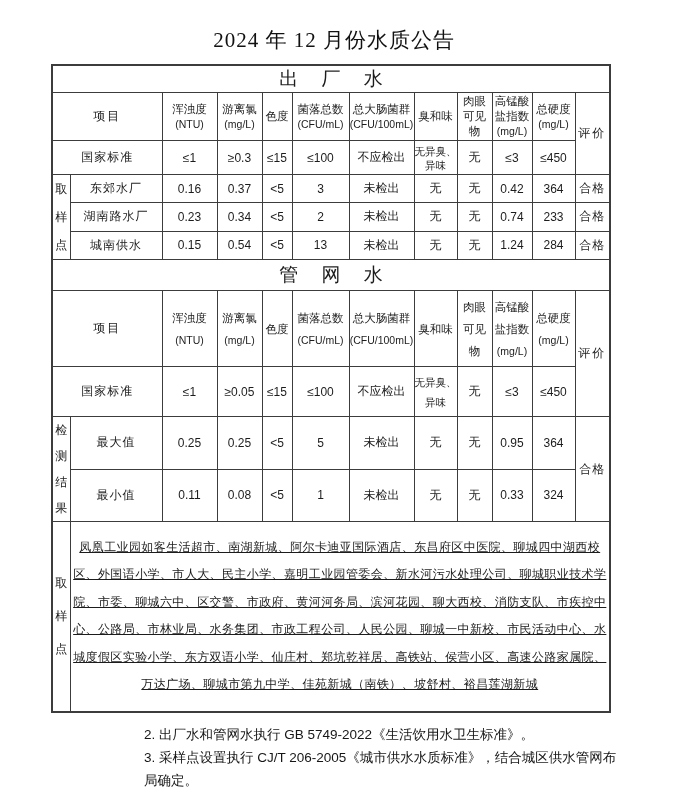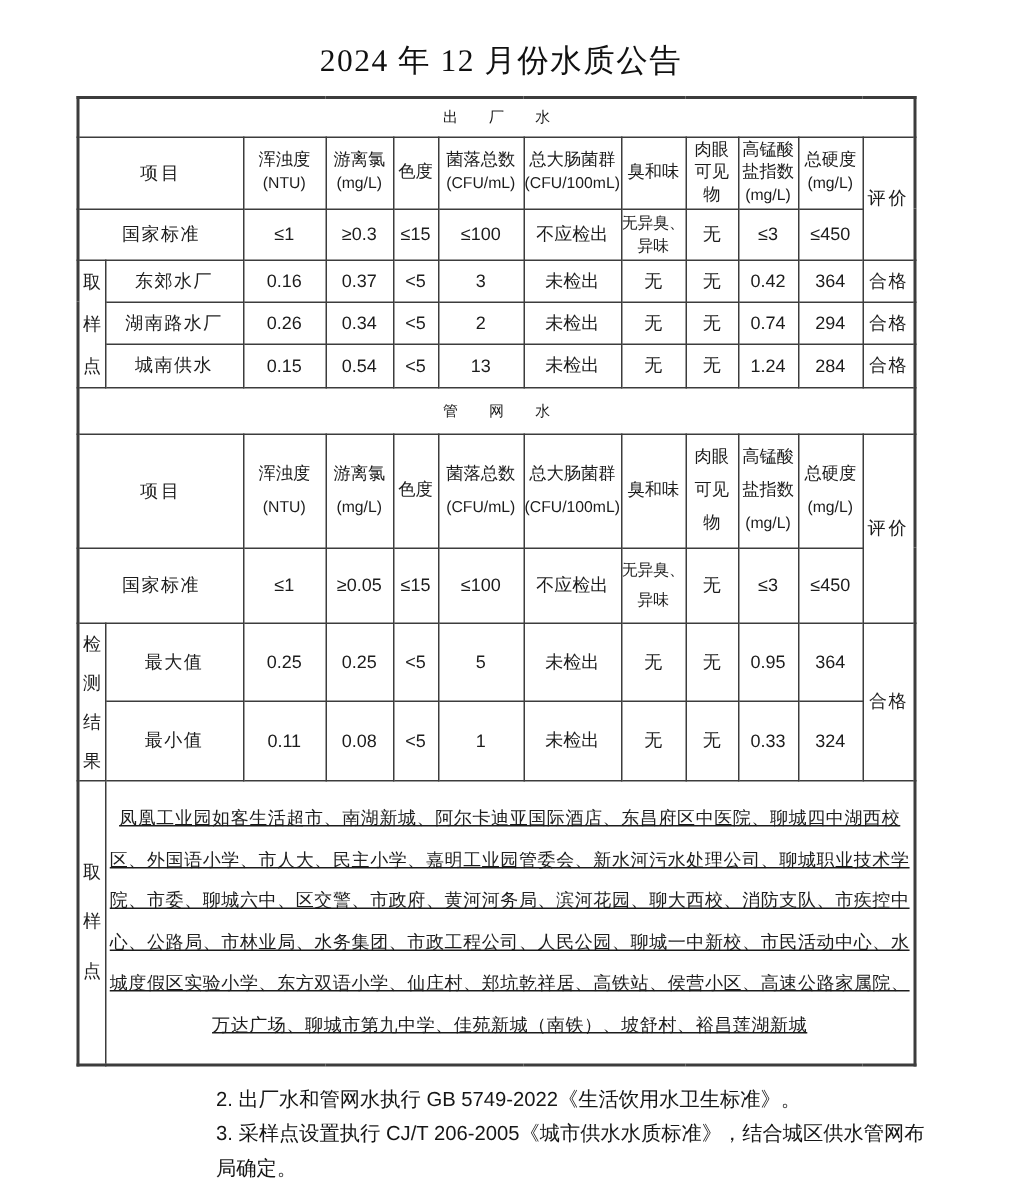--- a/index.html
+++ b/index.html
@@ -18,21 +18,21 @@
     border-collapse:collapse;table-layout:fixed;
     width:560px;margin-left:51px;
     border:2px solid #3c3c3c;
   }
   table.report td,table.report th{
     border:1px solid #3c3c3c;padding:0;margin:0;
     text-align:center;vertical-align:middle;
     font-weight:normal;font-size:12px;color:#1c1c1c;
     overflow:hidden;
   }
-  tr.r-band td{font-size:10px;letter-spacing:9px;text-indent:9px;}
+  tr.r-band td{font-size:19px;letter-spacing:9px;text-indent:9px;}
   tr.r-band1{height:26px;}
   tr.r-band2{height:31px;}
   tr.r-head1{height:48px;}
   tr.r-head2{height:76px;}
   tr.r-std1{height:34px;}
   tr.r-std2{height:50px;}
   tr.r-data1{height:28px;}
   tr.r-data2{height:52px;padding-left:48px;}
   tr.r-sampling{height:190px;}
   .item-label{font-size:13.5px;letter-spacing:2px;}
@@ -149,29 +149,29 @@
       <td>3</td>
       <td>未检出</td>
       <td>无</td>
       <td>无</td>
       <td>0.42</td>
       <td>364</td>
       <td class="verdict">合格</td>
     </tr>
     <tr class="r-data1">
       <td class="row-name">湖南路水厂</td>
-      <td>0.26</td>
+      <td>0.23</td>
       <td>0.34</td>
       <td>&lt;5</td>
       <td>2</td>
       <td>未检出</td>
       <td>无</td>
       <td>无</td>
       <td>0.74</td>
-      <td>294</td>
+      <td>233</td>
       <td class="verdict">合格</td>
     </tr>
     <tr class="r-data1">
       <td class="row-name">城南供水</td>
       <td>0.15</td>
       <td>0.54</td>
       <td>&lt;5</td>
       <td>13</td>
       <td>未检出</td>
       <td>无</td>

